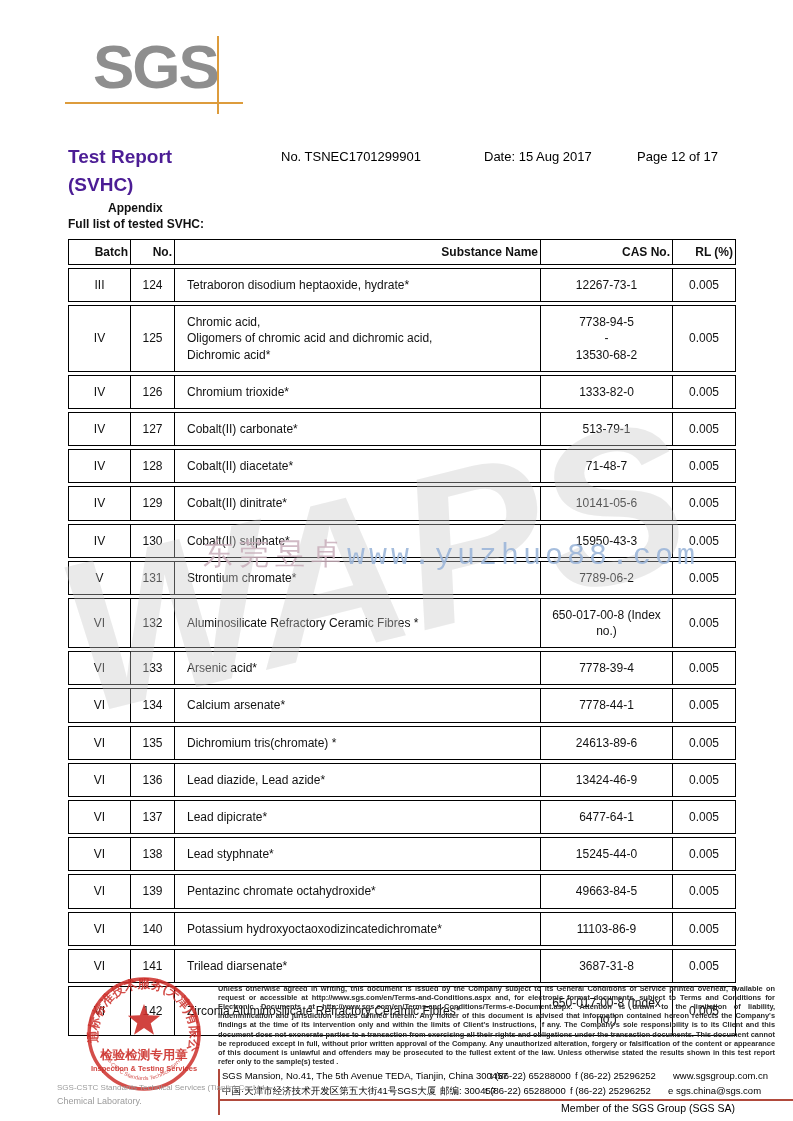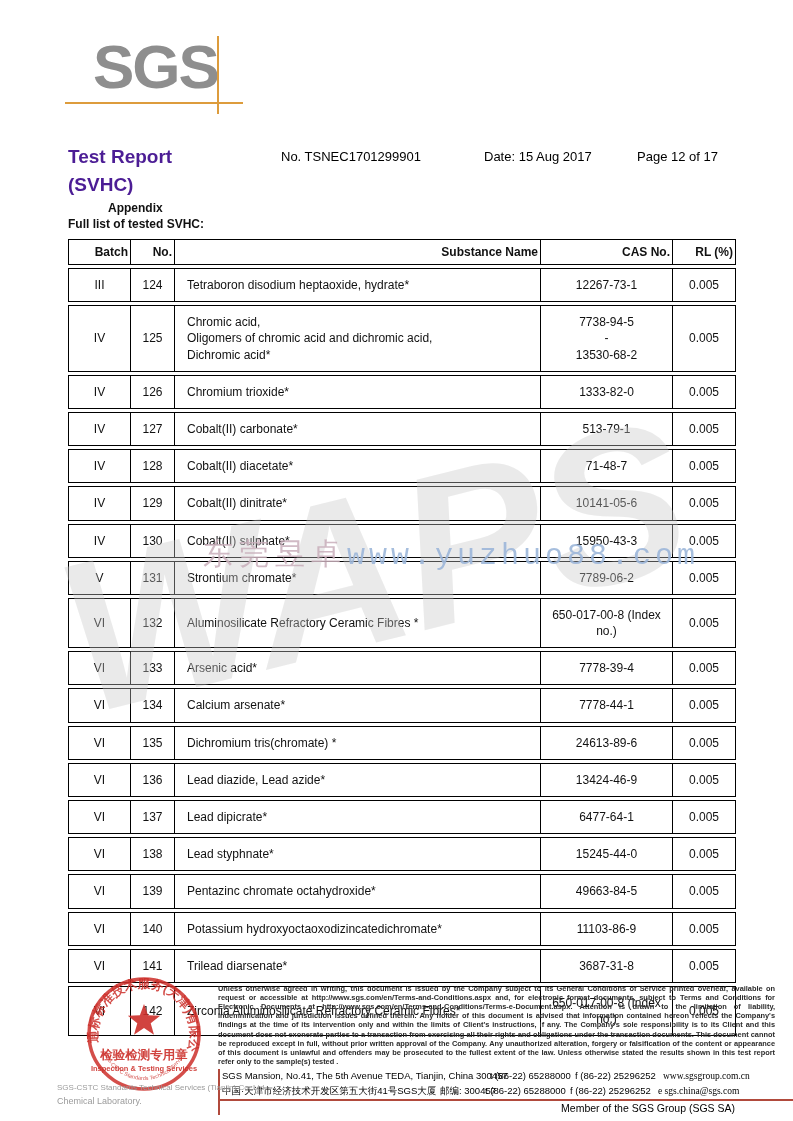--- a/index.html
+++ b/index.html
@@ -80,21 +80,21 @@
     position: absolute; left: 218px; top: 1053px; width: 557px;
     font-size: 7.4px; font-weight: bold; color: #e8772a;
     line-height: 1.3;
   }
   .addr-block { position: absolute; left: 222px; top: 1070px; width: 571px; font-size: 9.5px; color: #000; }
   .addr-row { display: flex; align-items: baseline; height: 15px; white-space: nowrap; }
   .addr-row .a-line { width: 268px; }
   .addr-row .a-zip  { width: 45px; }
   .addr-row .a-tel  { width: 85px; }
   .addr-row .a-fax  { width: 88px; }
-  .addr-row .a-web, .addr-row .a-email { margin-left: 0; font-family: Liberation Serif, serif; }
+  .addr-row .a-web, .addr-row .a-email { margin-left: 10px; }
   .addr-vbar { position: absolute; left: 218px; top: 1069px; width: 2px; height: 46px; background: #b14a3c; }
   .addr-rule { position: absolute; left: 218px; top: 1099px; width: 575px; height: 2px; background: #b14a3c; }
 
   .member-line { position: absolute; right: 58px; top: 1102px; font-size: 10.5px; color: #000; }
 </style>
 </head>
 <body>
 
 <div class="page">
 

